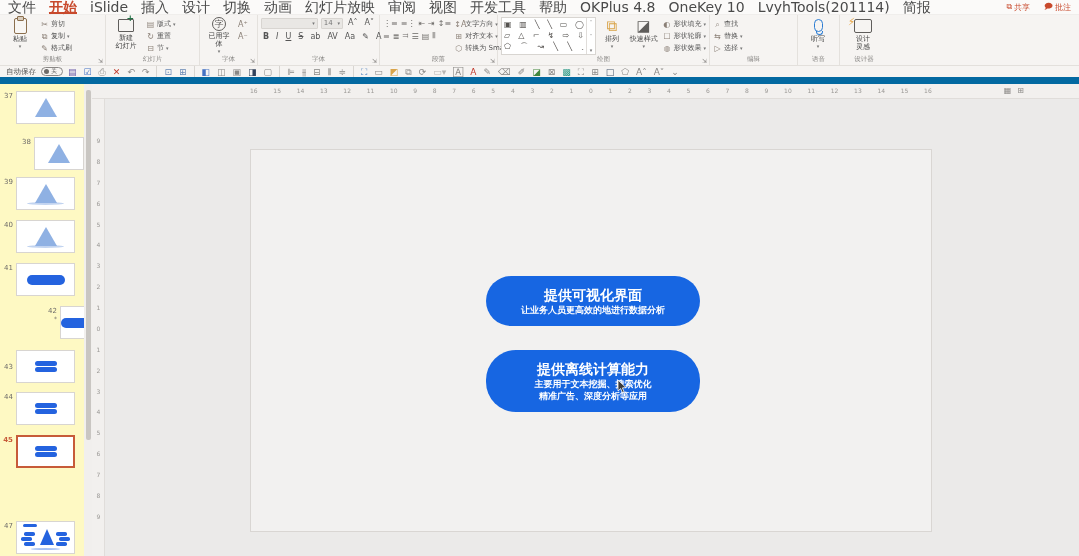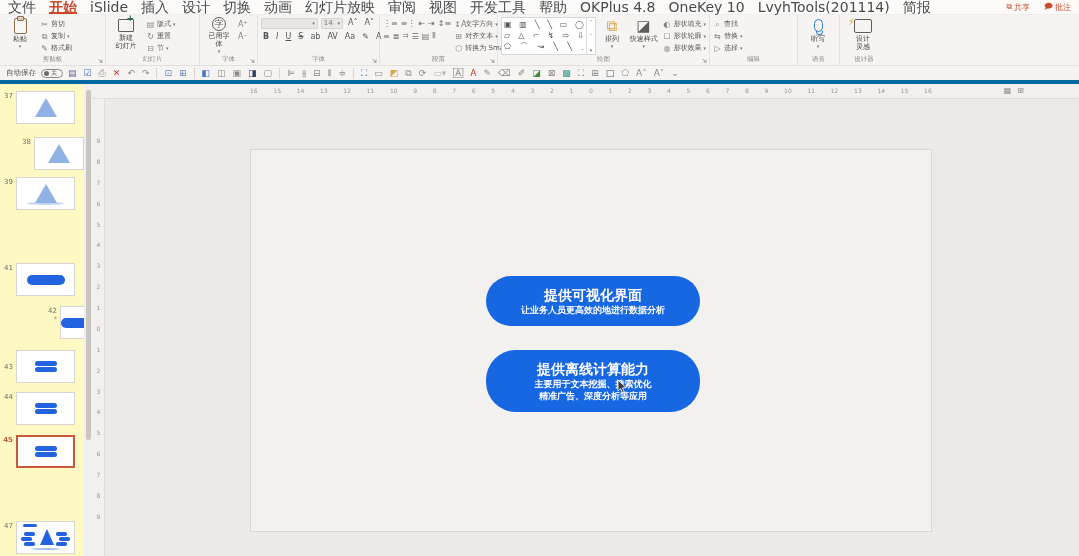--- a/index.html
+++ b/index.html
@@ -51,21 +51,21 @@
                border-radius:0 0 4px 4px; }
   .designer-ico { position:relative; width:18px; height:14px; border:1.5px solid #5f5d5b; border-radius:2px; margin:2px 0 2px 0;}
   .designer-ico:before { content:"⚡"; position:absolute; left:-7px; top:-4px; font-size:10px; color:#E8A33D; }
   .plus-slide { position:relative; width:16px; height:13px; border:1.5px solid #5f5d5b; border-radius:1px; margin:2px 0 2px;}
   .plus-slide:before { content:"+"; position:absolute; right:-1px; top:-7px; color:#217346; font-weight:bold; font-size:9px;}
   .clipboard { width:13px; height:16px; border:1.5px solid #8B6F4E; border-radius:2px; position:relative; margin:1px 0 1px; background:#F8F6F3;}
   .clipboard:before { content:""; position:absolute; top:-3px; left:2px; width:5px; height:3px; border:1.5px solid #8B6F4E; border-radius:1px; background:#D9CDBD;}
 
   
   .qat { position:absolute; left:0; top:66px; width:1079px; height:18px; background:#F6F4F2;
-         border-bottom:4px solid #0369a1; display:flex; align-items:center; padding:0 6px; gap:5px; }
+         border-bottom:7px solid #0369a1; display:flex; align-items:center; padding:0 6px; gap:5px; }
   .autosave { font-size:7.5px; color:#555; }
   .toggle { width:22px; height:9px; border:1px solid #8a8886; border-radius:5px; font-size:6px; color:#555;
             display:flex; align-items:center; padding:0 2px; gap:2px; }
   .knob { width:5px; height:5px; border-radius:50%; background:#6d6b69; }
   .qicons { display:flex; align-items:center; gap:7px; }
   .qicon { font-size:9px; color:#8a8886; line-height:16px; }
   .qsep { width:1px; height:11px; background:#D8D5D1; }
 
   
   .main { position:absolute; left:0; top:84px; width:1079px; height:472px; display:flex; }
@@ -458,20 +458,27 @@
             <div class="tri"></div>
           </div>
         </div>
         <div class="slide-row" style="top: 93px;">
           <div class="slide-num">39</div>
           <div class="thumb">
             <div class="tri"></div>
             <div class="swash"></div>
           </div>
         </div>
+        <div class="slide-row" style="top: 136px;">
+          <div class="slide-num">40</div>
+          <div class="thumb">
+            <div class="tri"></div>
+            <div class="swash"></div>
+          </div>
+        </div>
         <div class="slide-row" style="top: 179px;">
           <div class="slide-num">41</div>
           <div class="thumb">
             <div class="pillshape"></div>
           </div>
         </div>
         <div class="slide-row" style="top: 222px; padding-left: 48px;">
           <div class="slide-num">42<span class="star">*</span></div>
           <div class="thumb">
             <div class="pillshape"></div>

